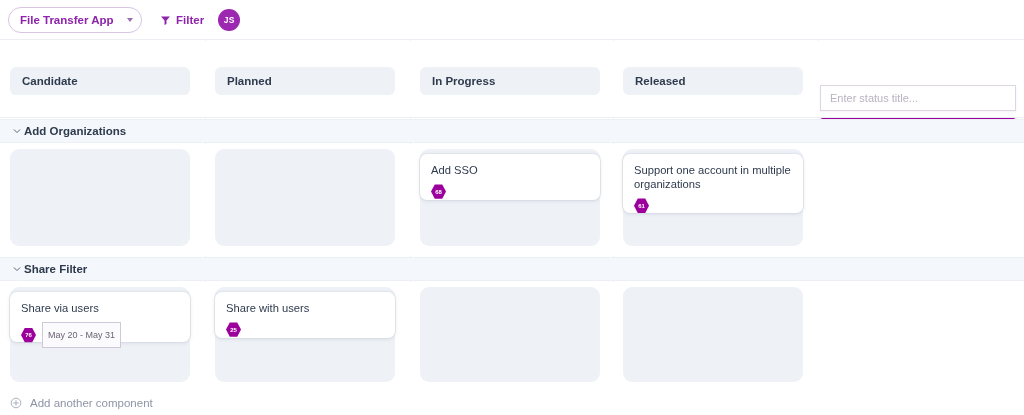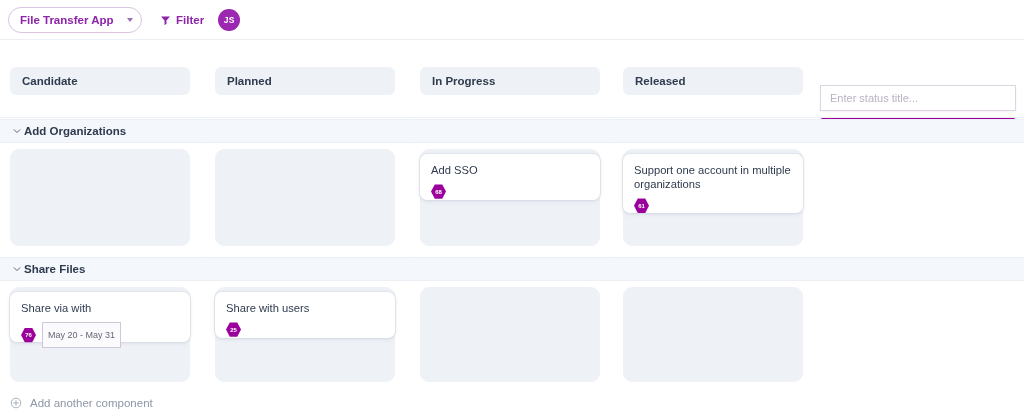--- a/index.html
+++ b/index.html
@@ -224,31 +224,31 @@
       <div class="card-meta">
         <span class="hexbadge">61</span>
       </div>
     </div>
   </div>
 
   <div class="lane-head" style="top:257px;">
     <svg width="10" height="10" viewBox="0 0 16 16" class="chev">
       <path d="M3.5 6 L8 10.5 L12.5 6" stroke="#5b6677" stroke-width="1.6" fill="none" stroke-linecap="round" stroke-linejoin="round"></path>
     </svg>
-    <span class="lname">Share Files</span>
+    <span class="lname">Share Filter</span>
   </div>
 
   <div class="lane-body" style="top:282px;height:108px;">
     <div class="dropzone" style="left:10px;top:5px;width:180px;height:95px;"></div>
     <div class="dropzone" style="left:215px;top:5px;width:180px;height:95px;"></div>
     <div class="dropzone" style="left:420px;top:5px;width:180px;height:95px;"></div>
     <div class="dropzone" style="left:623px;top:5px;width:180px;height:95px;"></div>
 
     <div class="card" style="left:10px;top:10px;width:180px;height:50px;">
-      <div class="card-title">Share via with</div>
+      <div class="card-title">Share via users</div>
       <div class="card-meta">
         <span class="hexbadge">76</span>
         <span class="datechip">May 20 - May 31</span>
       </div>
     </div>
 
     <div class="card" style="left:215px;top:10px;width:180px;height:46px;">
       <div class="card-title">Share with users</div>
       <div class="card-meta">
         <span class="hexbadge">25</span>

